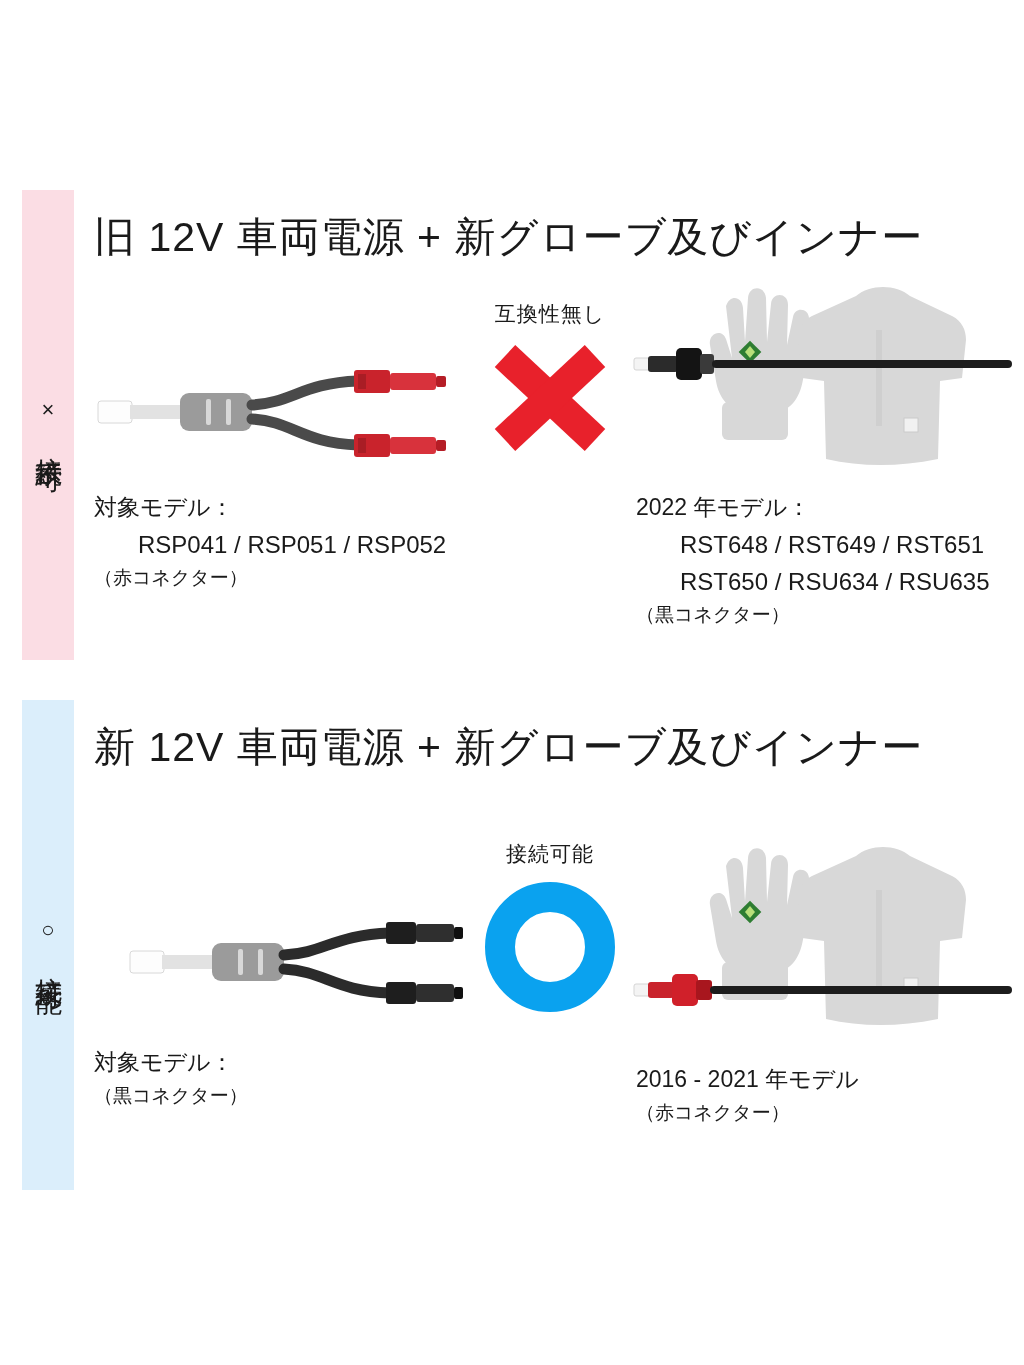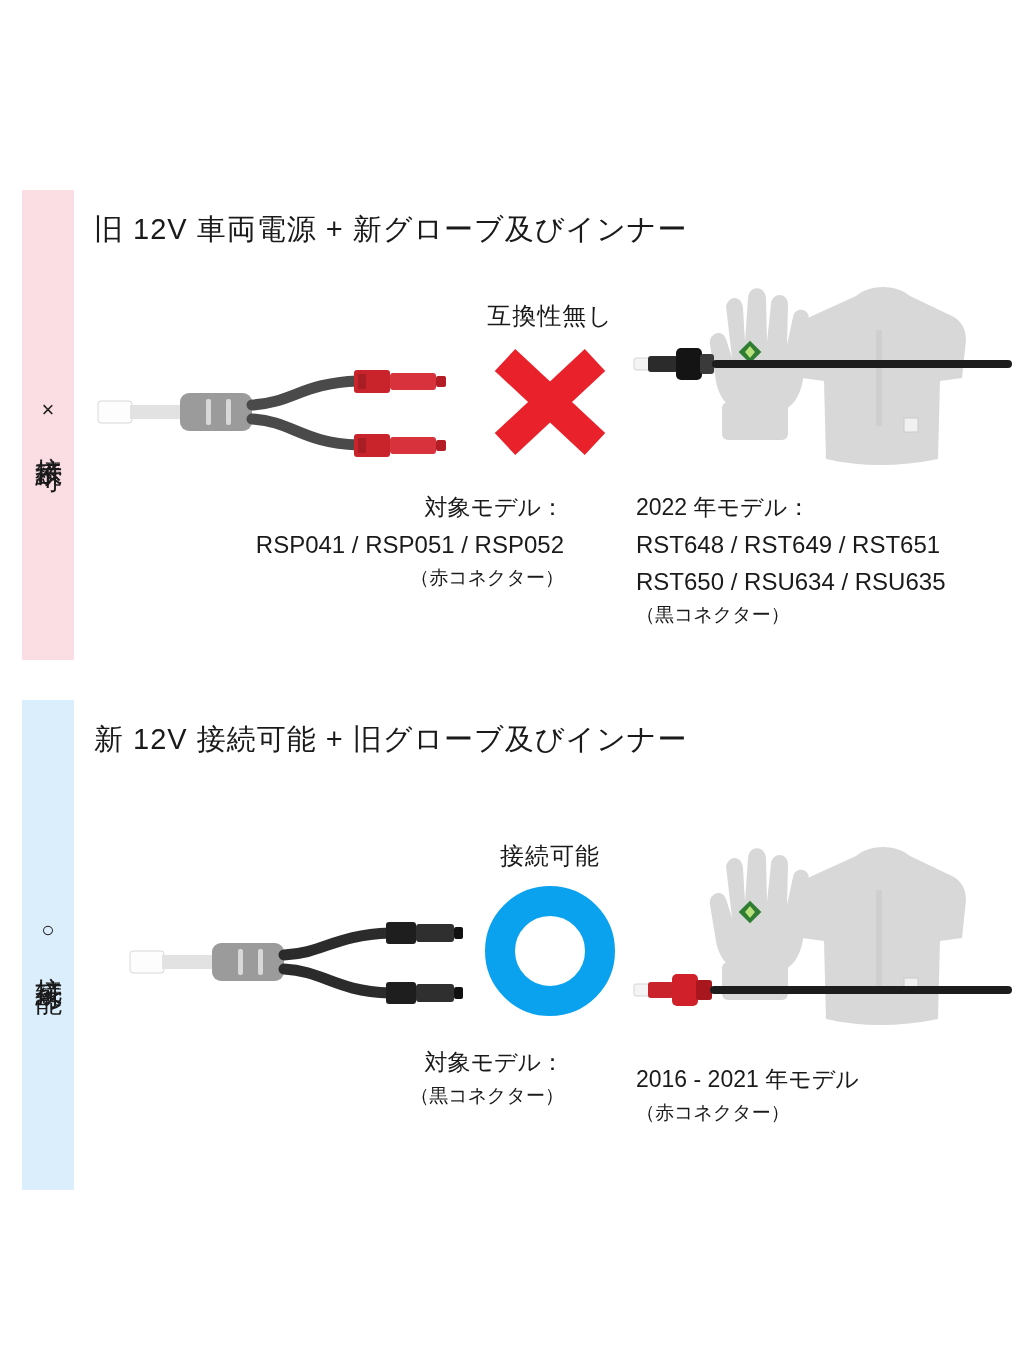--- a/index.html
+++ b/index.html
@@ -66,55 +66,54 @@
     letter-spacing: 4px;
     line-height: 1.1;
     font-weight: 400;
   }
 
   
   .sec-title {
     position: absolute;
     left: 94px;
     top: 20px;
-    font-size: 29px;
+    font-size: 41px;
     letter-spacing: 1px;
     font-weight: 400;
     white-space: nowrap;
   }
 
   
   .col-left {
     position: absolute;
     left: 94px;
     width: 470px;
-    text-align: right;
   }
   .col-right {
     position: absolute;
     left: 636px;
     width: 390px;
   }
 
   .models {
     font-size: 24px;
     line-height: 1.55;
     white-space: nowrap;
   }
   .models .lbl { font-size: 23px; }
-  .models .codes { font-size: 24px; }
+  .models .codes { font-size: 24px; margin-left: 44px; }
   .models .note { font-size: 19px; }
 
   
   .verdict {
     position: absolute;
     text-align: center;
   }
   .verdict-text {
-    font-size: 24px;
+    font-size: 21px;
     letter-spacing: 1px;
     white-space: nowrap;
   }
 
   .cross-wrap { margin-top: 10px; }
   .circle-wrap { margin-top: 14px; display:flex; justify-content:center;}
 
   .ring {
     width: 130px;
     height: 130px;
@@ -222,21 +221,21 @@
     </div>
   </div>
 
   <div class="section" id="section-compatible">
 
     <div class="side-tab">
       <div class="side-mark">○</div>
       <div class="side-label">接続可能</div>
     </div>
 
-    <div class="sec-title">新 12V 接続可能 + 旧グローブ及びインナー</div>
+    <div class="sec-title">新 12V 車両電源 + 新グローブ及びインナー</div>
 
     <div class="art" style="left:128px; top:215px;">
       <svg width="350" height="110" viewBox="0 0 350 110">
         <rect x="2" y="36" width="34" height="22" rx="3" fill="#fdfdfd" stroke="#d8d8d8" stroke-width="1"></rect>
         <rect x="34" y="40" width="52" height="14" fill="#e2e2e2"></rect>
         <rect x="84" y="28" width="72" height="38" rx="9" fill="#9b9b9b"></rect>
         <rect x="110" y="34" width="5" height="26" rx="2" fill="#d8d8d8"></rect>
         <rect x="130" y="34" width="5" height="26" rx="2" fill="#d8d8d8"></rect>
         <path d="M156 40 C 196 38, 206 20, 262 18" stroke="#2b2b2b" stroke-width="11" fill="none" stroke-linecap="round"></path>
         <path d="M156 54 C 196 56, 206 76, 262 78" stroke="#2b2b2b" stroke-width="11" fill="none" stroke-linecap="round"></path>

